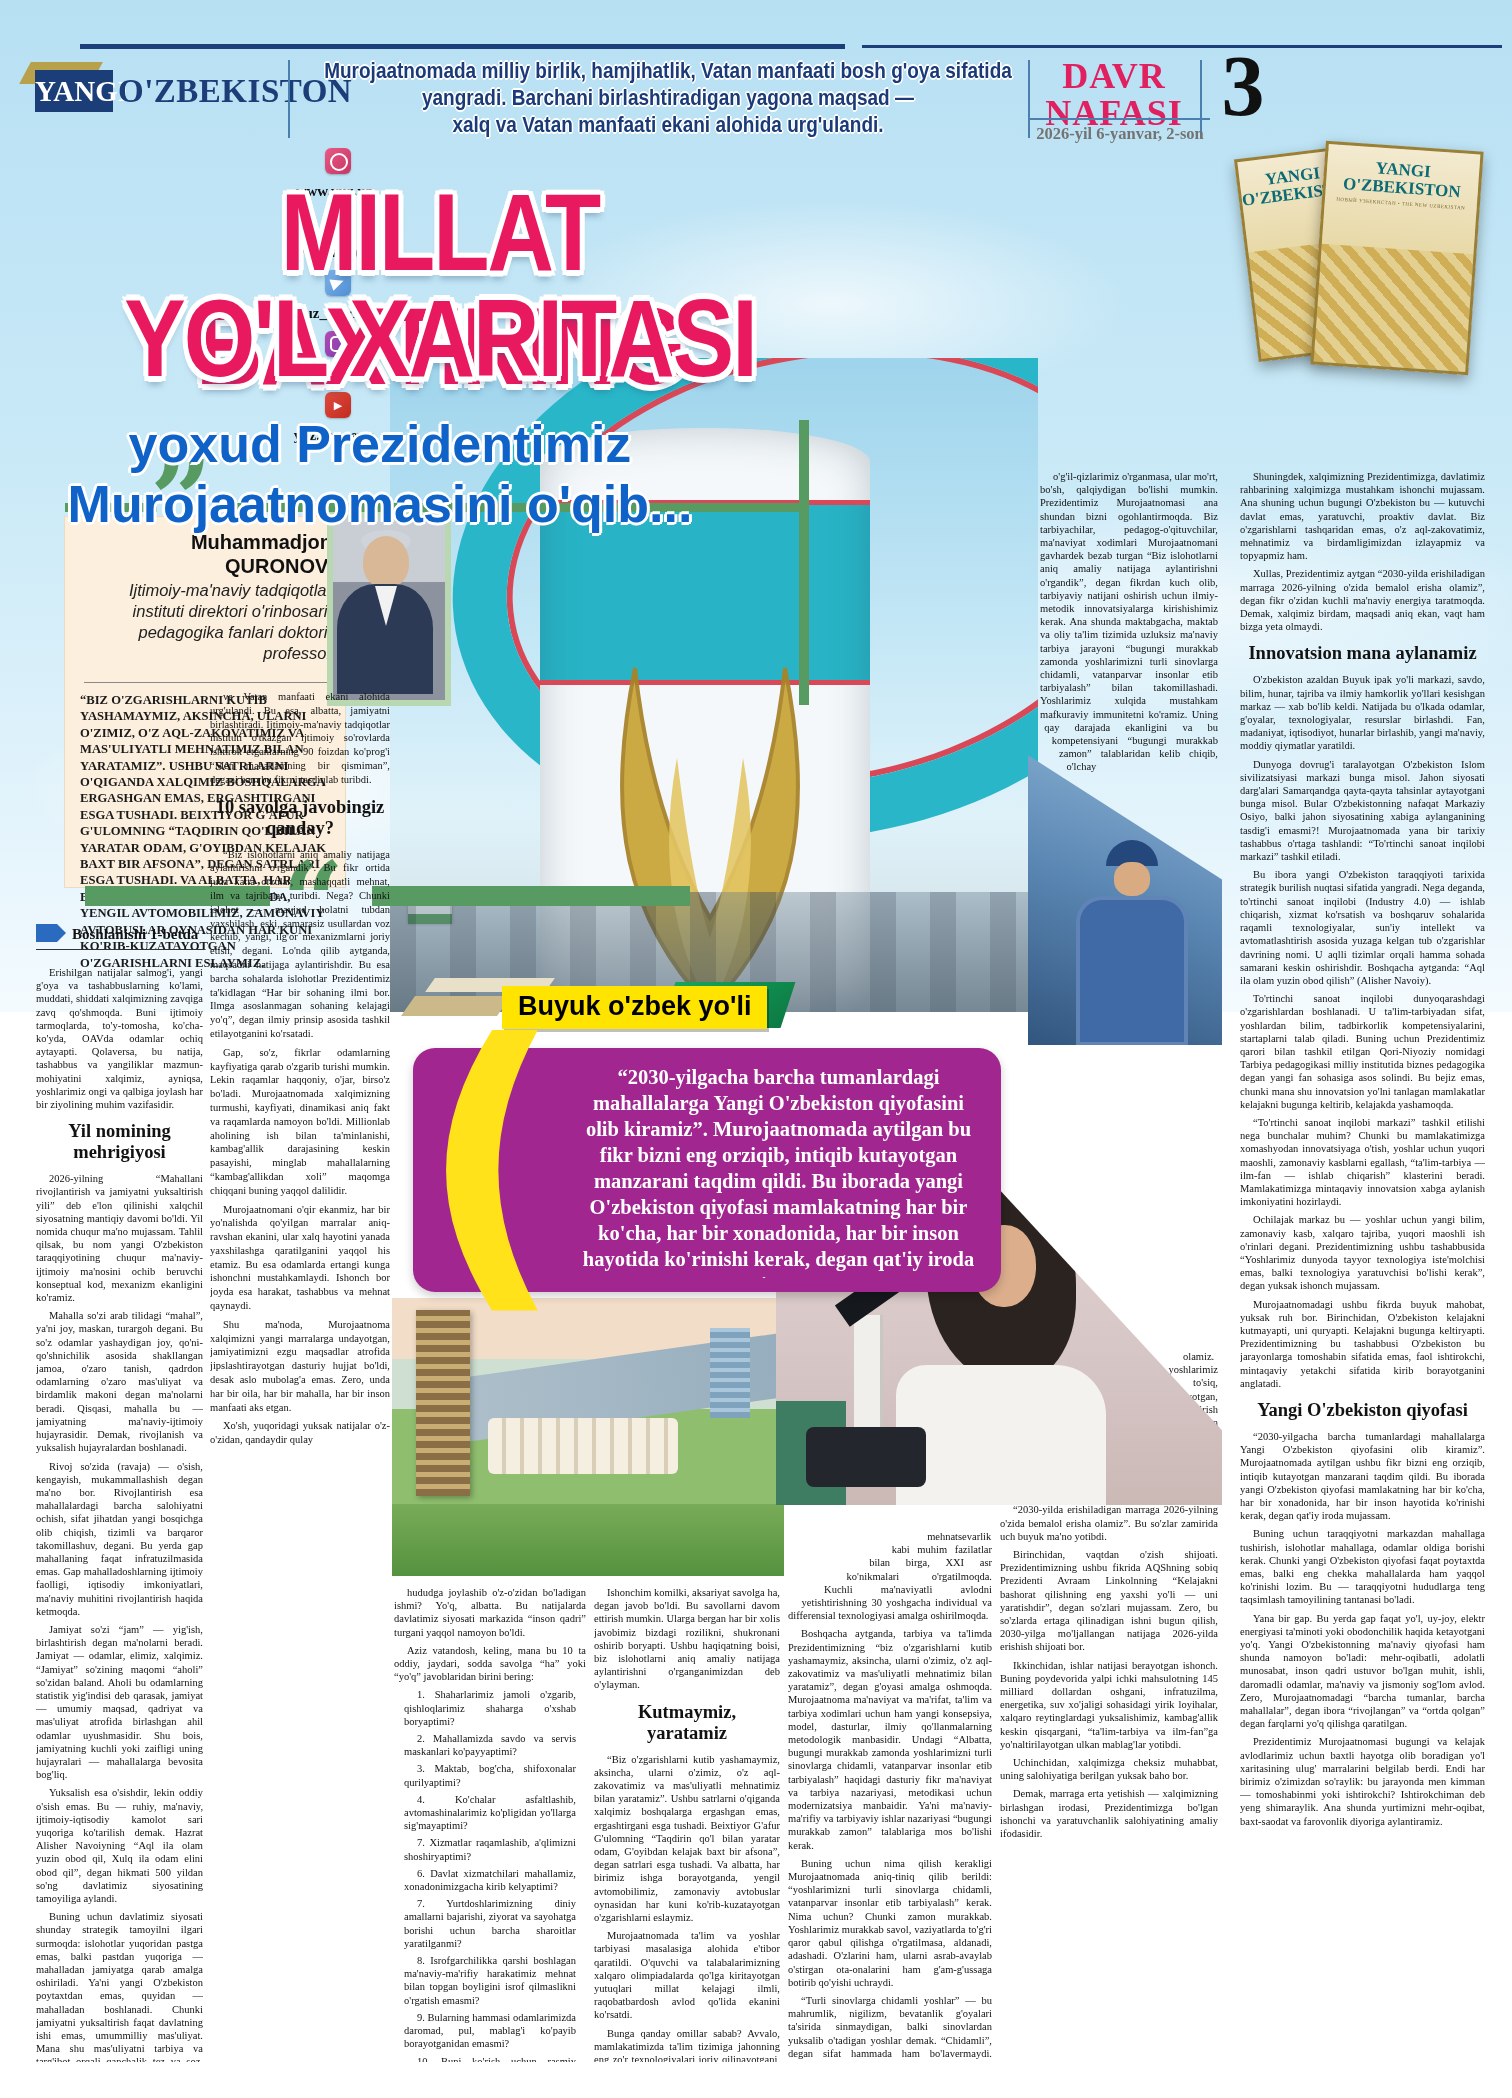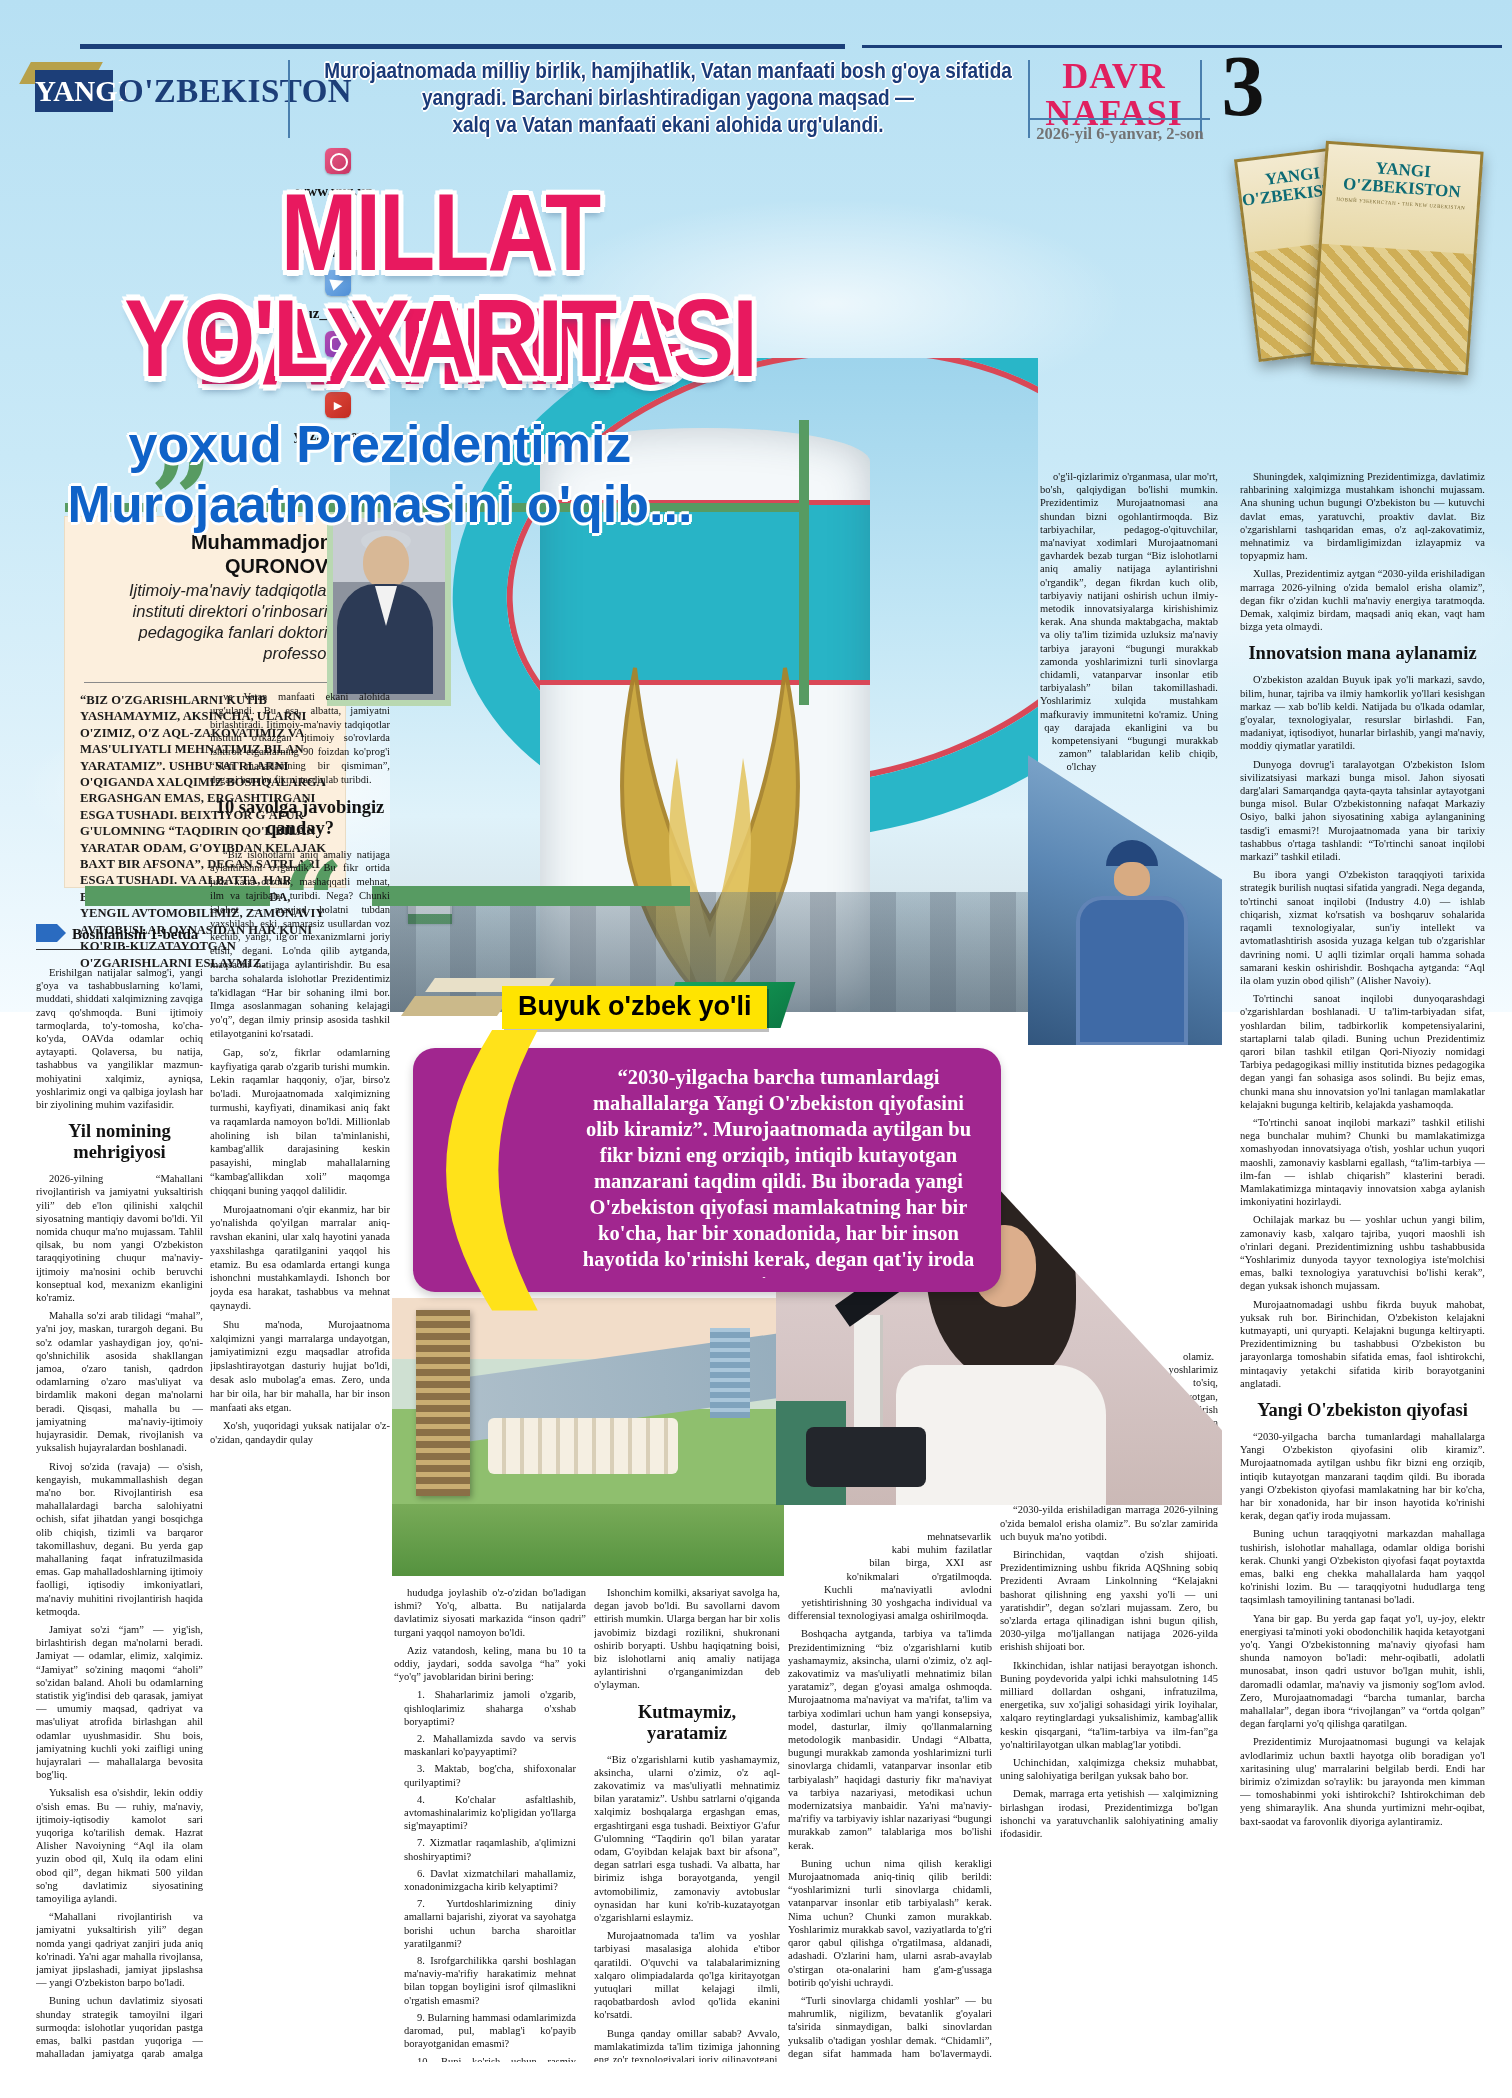--- a/index.html
+++ b/index.html
@@ -302,21 +302,20 @@
   </div>
 
   <div class="abs col" style="left:36px;top:966px;width:167px;height:1096px;">
     <p>Erishilgan natijalar salmog'i, yangi g'oya va tashabbuslarning ko'lami, muddati, shiddati xalqimizning zavqiga zavq qo'shmoqda. Buni ijtimoiy tarmoqlarda, to'y-tomosha, ko'cha-ko'yda, OAVda odamlar ochiq aytayapti. Qolaversa, bu natija, tashabbus va yangiliklar mazmun-mohiyatini xalqimiz, ayniqsa, yoshlarimiz ongi va qalbiga joylash har bir ziyolining muhim vazifasidir.</p>
     <div class="colhead">Yil nomining mehrigiyosi</div>
     <p>2026-yilning “Mahallani rivojlantirish va jamiyatni yuksaltirish yili” deb e'lon qilinishi xalqchil siyosatning mantiqiy davomi bo'ldi. Yil nomida chuqur ma'no mujassam. Tahlil qilsak, bu nom yangi O'zbekiston taraqqiyotining chuqur ma'naviy-ijtimoiy ma'nosini ochib beruvchi konseptual kod, mexanizm ekanligini ko'ramiz.</p>
     <p>Mahalla so'zi arab tilidagi “mahal”, ya'ni joy, maskan, turargoh degani. Bu so'z odamlar yashaydigan joy, qo'ni-qo'shnichilik asosida shakllangan jamoa, o'zaro tanish, qadrdon odamlarning o'zaro mas'uliyat va birdamlik makoni degan ma'nolarni beradi. Qisqasi, mahalla bu — jamiyatning ma'naviy-ijtimoiy hujayrasidir. Demak, rivojlanish va yuksalish hujayralardan boshlanadi.</p>
     <p>Rivoj so'zida (ravaja) — o'sish, kengayish, mukammallashish degan ma'no bor. Rivojlantirish esa mahallalardagi barcha salohiyatni ochish, sifat jihatdan yangi bosqichga olib chiqish, tizimli va barqaror takomillashuv, degani. Bu yerda gap mahallaning faqat infratuzilmasida emas. Gap mahalladoshlarning ijtimoiy faolligi, iqtisodiy imkoniyatlari, ma'naviy muhitini rivojlantirish haqida ketmoqda.</p>
     <p>Jamiyat so'zi “jam” — yig'ish, birlashtirish degan ma'nolarni beradi. Jamiyat — odamlar, elimiz, xalqimiz. “Jamiyat” so'zining maqomi “aholi” so'zidan baland. Aholi bu odamlarning statistik yig'indisi deb qarasak, jamiyat — umumiy maqsad, qadriyat va mas'uliyat atrofida birlashgan ahil odamlar uyushmasidir. Shu bois, jamiyatning kuchli yoki zaifligi uning hujayralari — mahallalarga bevosita bog'liq.</p>
     <p>Yuksalish esa o'sishdir, lekin oddiy o'sish emas. Bu — ruhiy, ma'naviy, ijtimoiy-iqtisodiy kamolot sari yuqoriga ko'tarilish demak. Hazrat Alisher Navoiyning “Aql ila olam yuzin obod qil, Xulq ila odam elini obod qil”, degan hikmati 500 yildan so'ng davlatimiz siyosatining tamoyiliga aylandi.</p>
-    <p>“Mahallani rivojlantirish va jamiyatni yuksaltirish yili” degan nomda yangi qadriyat zanjiri juda aniq ko'rinadi. Ya'ni agar mahalla rivojlansa, jamiyat jipslashadi, jamiyat jipslashsa — yangi O'zbekiston barpo bo'ladi.</p>
     <p>Buning uchun davlatimiz siyosati shunday strategik tamoyilni ilgari surmoqda: islohotlar yuqoridan pastga emas, balki pastdan yuqoriga — mahalladan jamiyatga qarab amalga oshiriladi. Ya'ni yangi O'zbekiston poytaxtdan emas, quyidan — mahalladan boshlanadi. Chunki jamiyatni yuksaltirish faqat davlatning ishi emas, umummilliy mas'uliyat. Mana shu mas'uliyatni tarbiya va targ'ibot orqali qanchalik tez va soz, natijali amalga oshirsak, mahalla rivojlanadi, mahalla rivojlansa — jamiyat yuksaladi.</p>
 
   </div>
 
   <div class="abs col" style="left:210px;top:690px;width:180px;height:1372px;line-height:13.8px;">
     <p>va Vatan manfaati ekani alohida urg'ulandi. Bu esa, albatta, jamiyatni birlashtiradi. Ijtimoiy-ma'naviy tadqiqotlar instituti o'tkazgan ijtimoiy so'rovlarda ishtirok etganlarning 90 foizdan ko'prog'i “Men mahallamning bir qismiman”, degani ham bu fikrni tasdiqlab turibdi.</p>
     <div class="colhead">10 savolga javobingiz qanday?</div>
     <p>“Biz islohotlarni aniq amaliy natijaga aylantirishni o'rgandik”. Bu fikr ortida juda katta orzular, mashaqqatli mehnat, ilm va tajribalar turibdi. Nega? Chunki islohot — mavjud holatni tubdan yaxshilash, eski, samarasiz usullardan voz kechib, yangi, ilg'or mexanizmlarni joriy etish, degani. Lo'nda qilib aytganda, maqsadni natijaga aylantirishdir. Bu esa barcha sohalarda islohotlar Prezidentimiz ta'kidlagan “Har bir sohaning ilmi bor. Ilmga asoslanmagan sohaning kelajagi yo'q”, degan ilmiy prinsip asosida tashkil etilayotganini ko'rsatadi.</p>
     <p>Gap, so'z, fikrlar odamlarning kayfiyatiga qarab o'zgarib turishi mumkin. Lekin raqamlar haqqoniy, o'jar, birso'z bo'ladi. Murojaatnomada xalqimizning turmushi, kayfiyati, dinamikasi aniq fakt va raqamlarda namoyon bo'ldi. Millionlab aholining ish bilan ta'minlanishi, kambag'allik darajasining keskin pasayishi, minglab mahallalarning “kambag'allikdan xoli” maqomga chiqqani buning yaqqol dalilidir.</p>
     <p>Murojaatnomani o'qir ekanmiz, har bir yo'nalishda qo'yilgan marralar aniq-ravshan ekanini, ular xalq hayotini yanada yaxshilashga qaratilganini yaqqol his etamiz. Bu esa odamlarda ertangi kunga ishonchni mustahkamlaydi. Ishonch bor joyda esa harakat, tashabbus va mehnat qaynaydi.</p>

